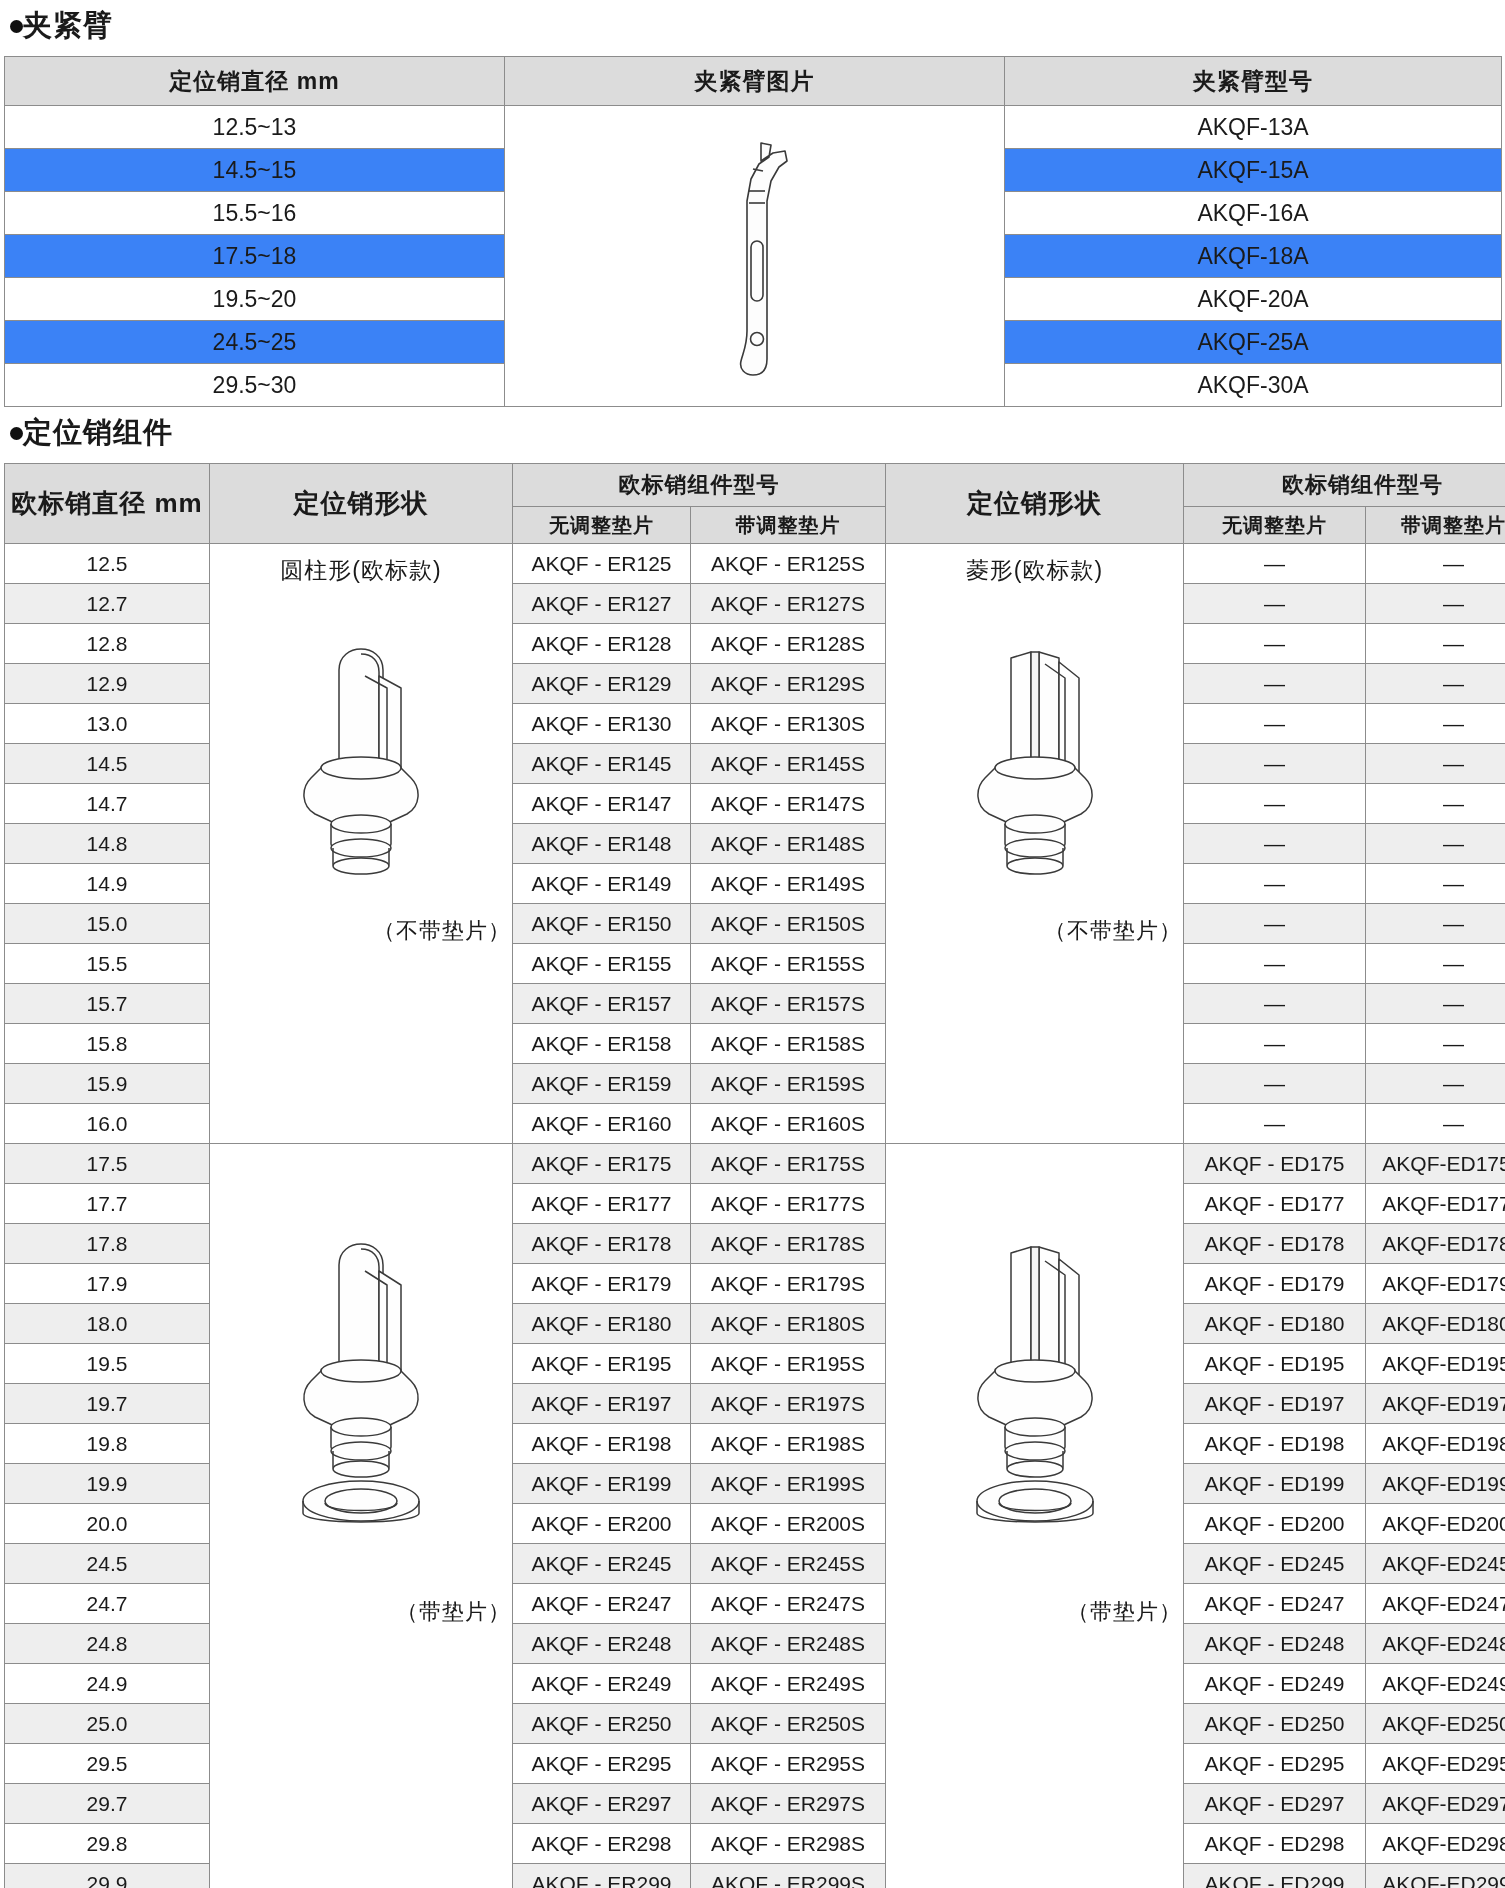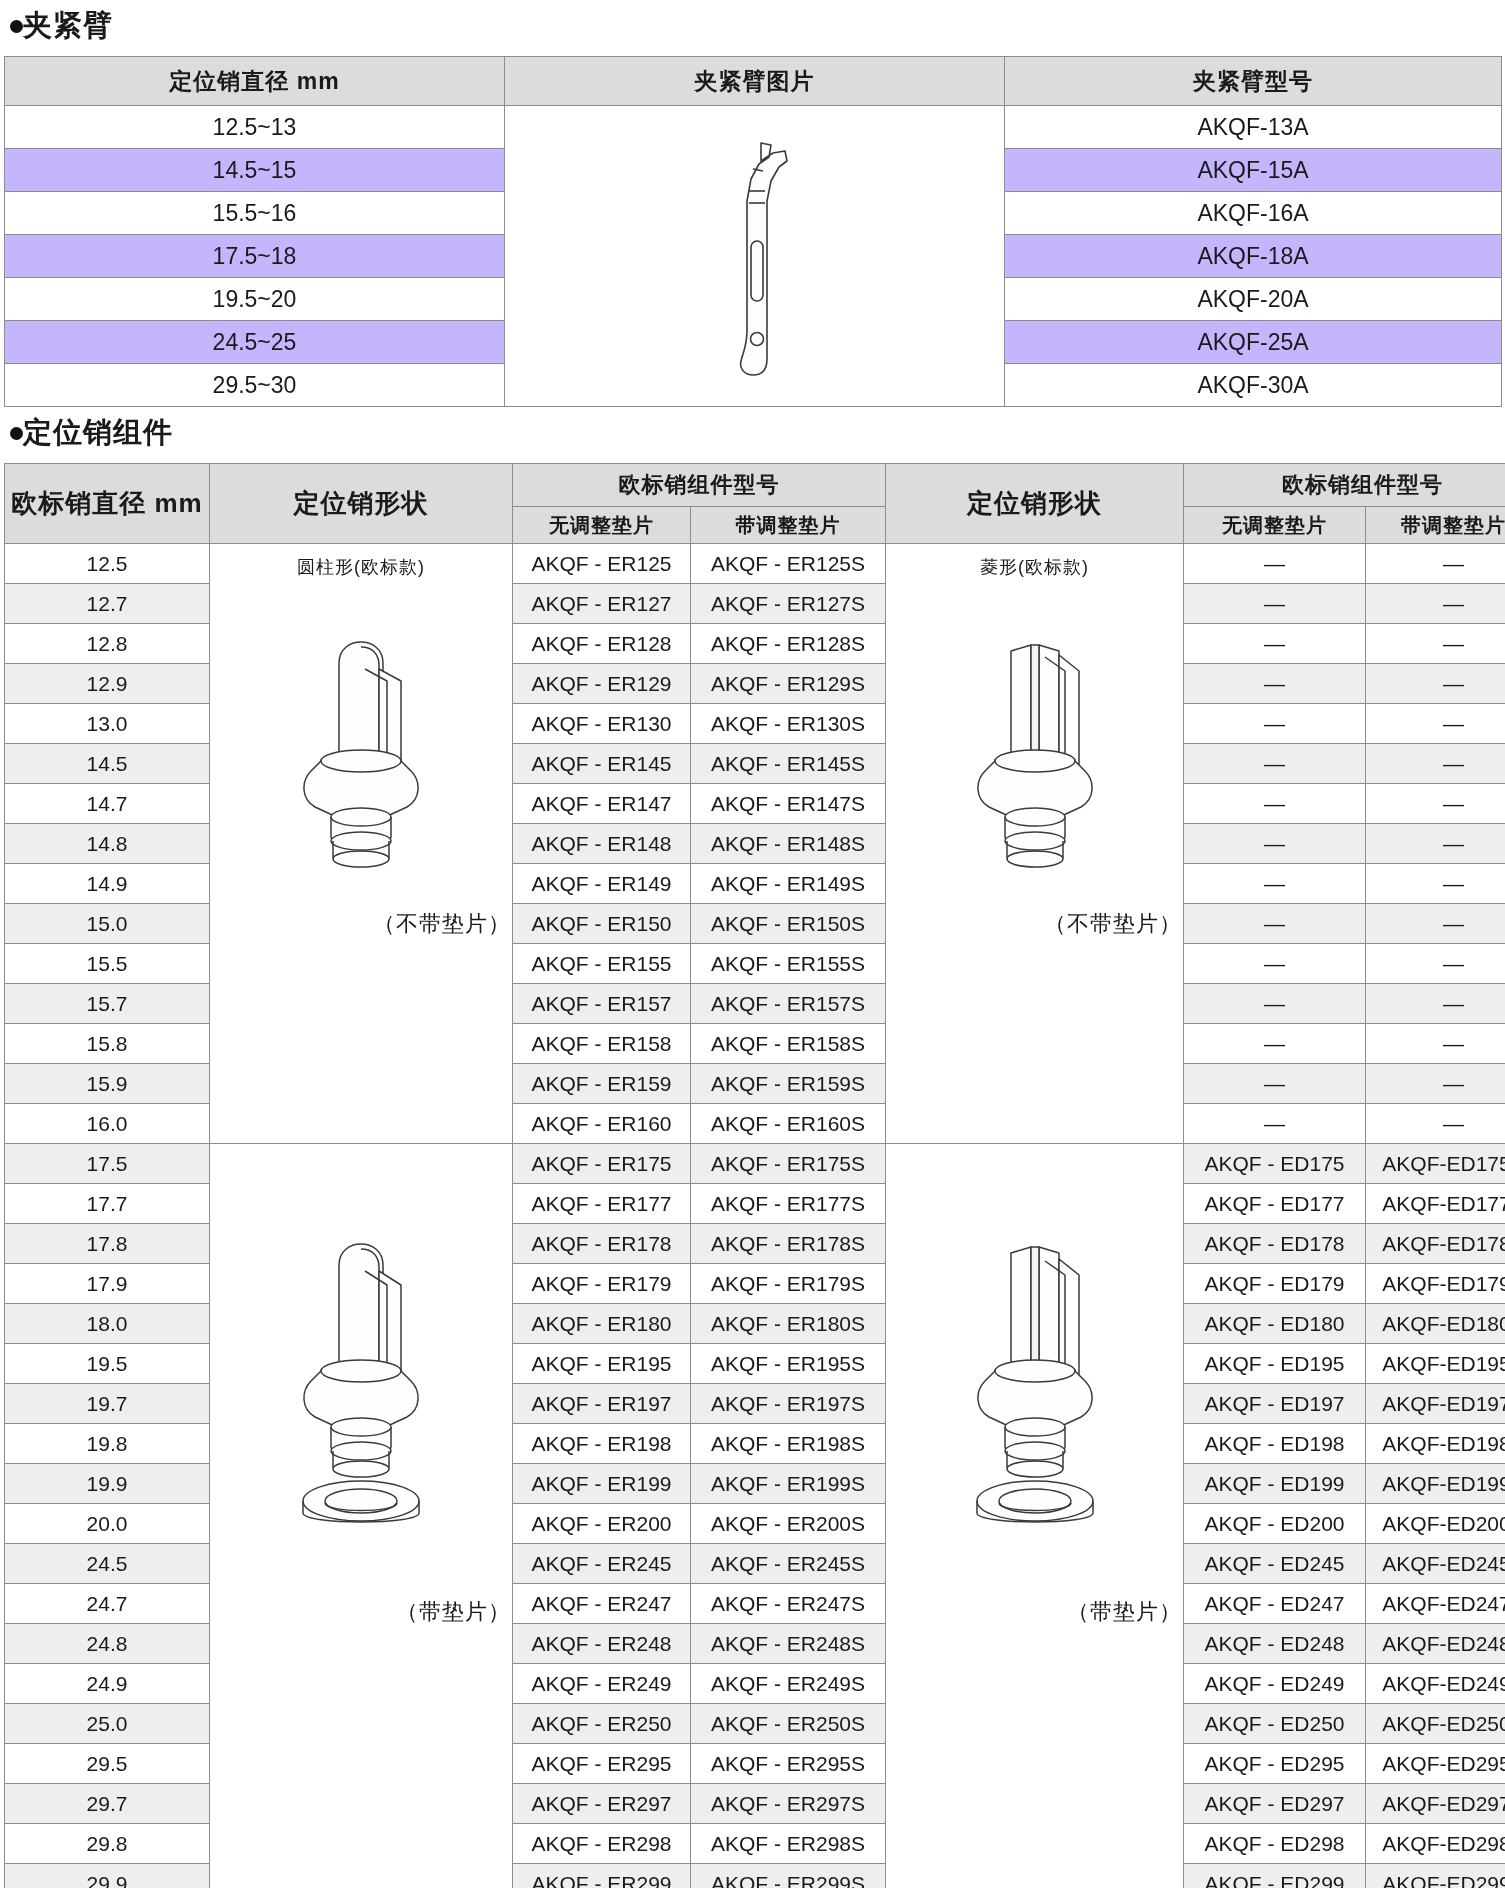--- a/index.html
+++ b/index.html
@@ -26,36 +26,36 @@
   td,th{border:1px solid #8c8c8c;}
 
   
   .t1 th{
     background:#dcdcdc;font-size:23px;font-weight:bold;height:46px;text-align:center;
     letter-spacing:1px;
   }
   .t1 td{
     font-size:23px;text-align:center;height:40px;
   }
-  .t1 tr.alt td{background:#c4b5fd;}
+  .t1 tr.alt td{background:#3b82f6;}
   .t1 td.img-cell{background:#fff;vertical-align:middle;}
 
   
   .t2 th{
     background:#dcdcdc;font-weight:bold;text-align:center;letter-spacing:1px;
   }
   .t2 th.h1{font-size:22px;height:40px;}
   .t2 th.h2{font-size:20px;height:34px;margin-top:45px;}
   .t2 th.tall{font-size:26px;}
   .t2 td{font-size:21px;text-align:center;height:37px;white-space:nowrap;}
   .t2 tr.alt td.dia,
   .t2 tr.alt td.model{background:#eeeeee;}
   .t2 td.shape{background:#fff;vertical-align:top;position:relative;}
   .shape-label{
-    font-size:18px;text-align:center;padding-top:10px;letter-spacing:1px;
+    font-size:23px;text-align:center;padding-top:10px;letter-spacing:1px;
   }
   .shape-sub{
     font-size:22px;text-align:right;letter-spacing:1px;
   }
 
   
   .draw-wrap{display:flex;justify-content:center;align-items:center;}
   svg{display:block;}
 </style>
 </head>

